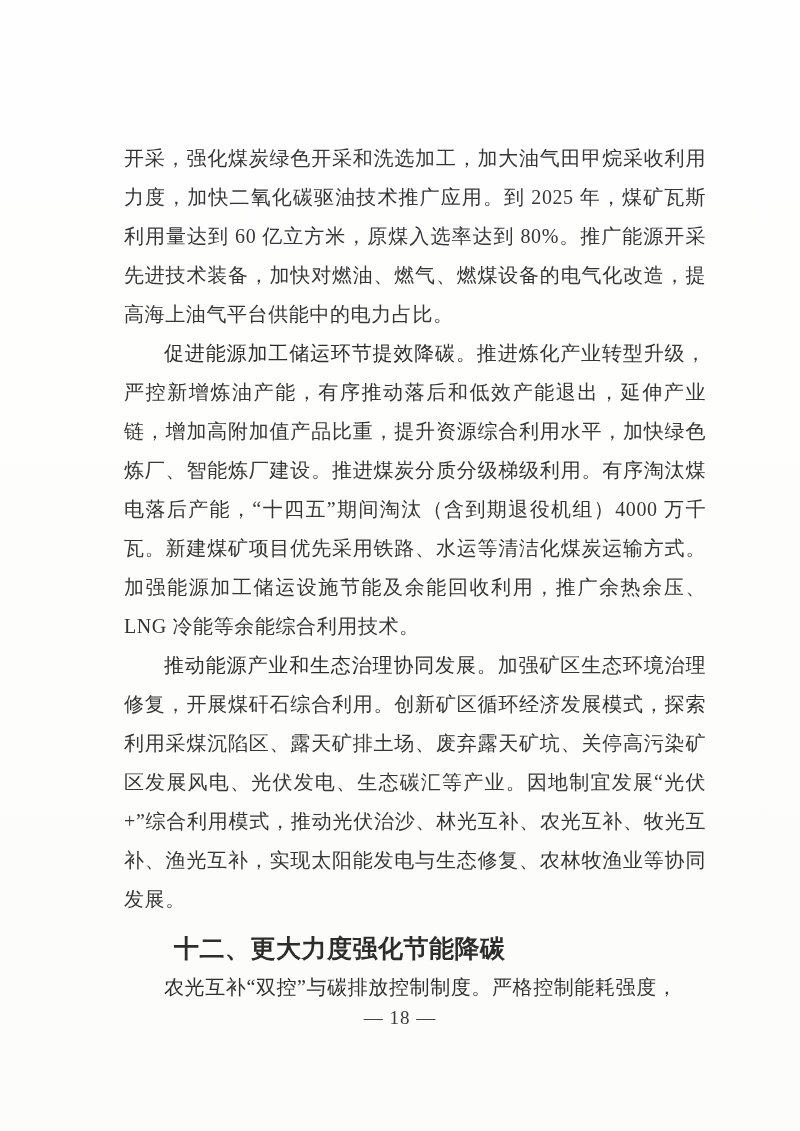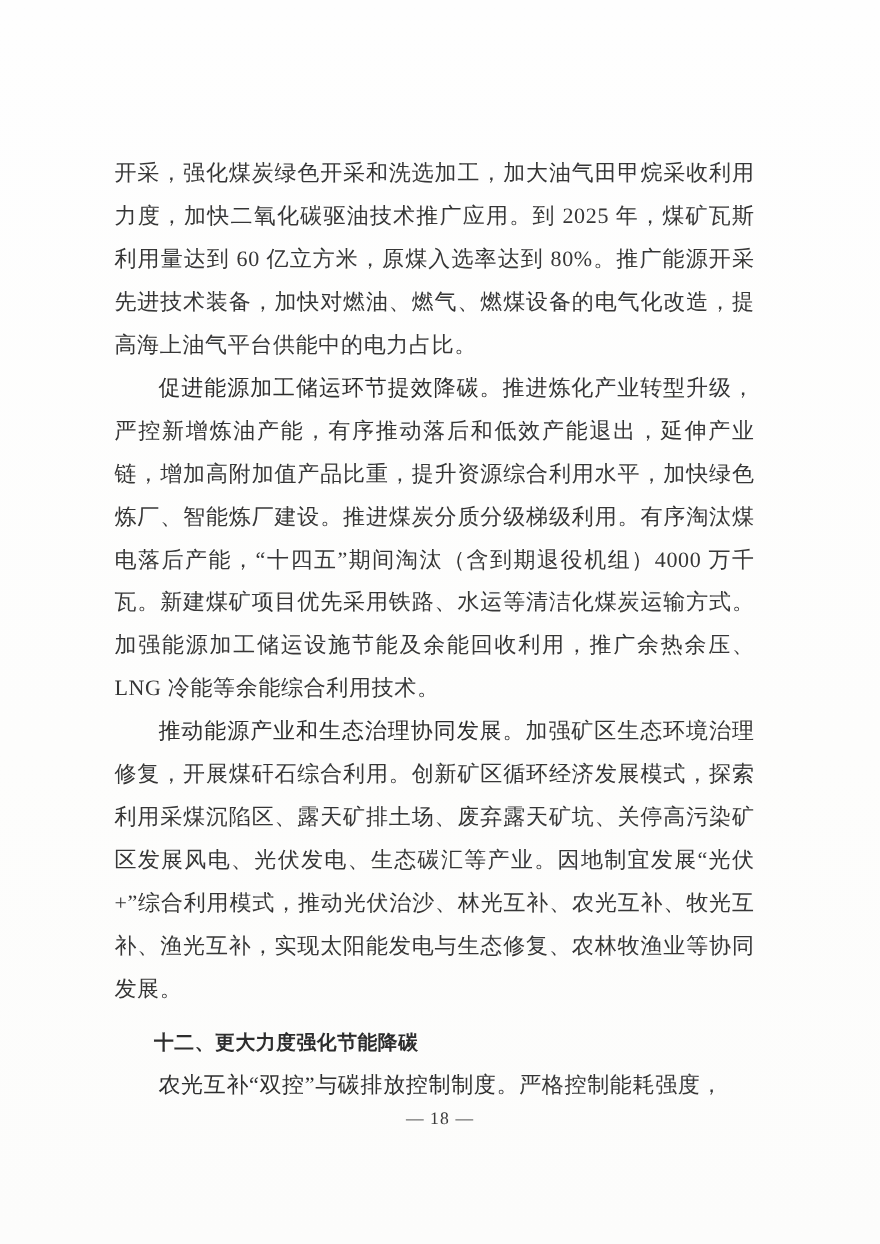--- a/index.html
+++ b/index.html
@@ -14,21 +14,21 @@
     position: relative;
     font-family: "Liberation Serif", serif;
   }
   .page {
     position: absolute;
     inset: 0;
     background: linear-gradient(180deg, #fefefe 0%, #fdfdfc 60%, #fcfcfb 100%);
   }
   .content {
     position: absolute;
-    left: 104px;
+    left: 124px;
     top: 139px;
     width: 582px;
     color: #363636;
   }
   .para {
     margin: 0;
     font-size: 20px;
     line-height: 39px;
     letter-spacing: 0.6px;
     text-align: justify;
@@ -39,33 +39,33 @@
     text-indent: 2em;
   }
   .para .lead {
     font-weight: normal;
     color: #2e2e2e;
   }
   .heading {
     margin: 10px 0 0 0;
     font-family: "Liberation Sans", sans-serif;
     font-weight: bold;
-    font-size: 18px;
+    font-size: 25px;
     line-height: 39px;
     letter-spacing: 0.5px;
     text-indent: 2em;
     color: #2d2d2d;
   }
   .page-number {
     position: absolute;
     left: 0;
     top: 1005px;
     width: 100%;
     text-align: center;
-    font-size: 16px;
+    font-size: 19px;
     line-height: 26px;
     letter-spacing: 1px;
     color: #3a3a3a;
   }
 </style>
 </head>
 <body>
 
 <div class="page">
   <div class="content">

